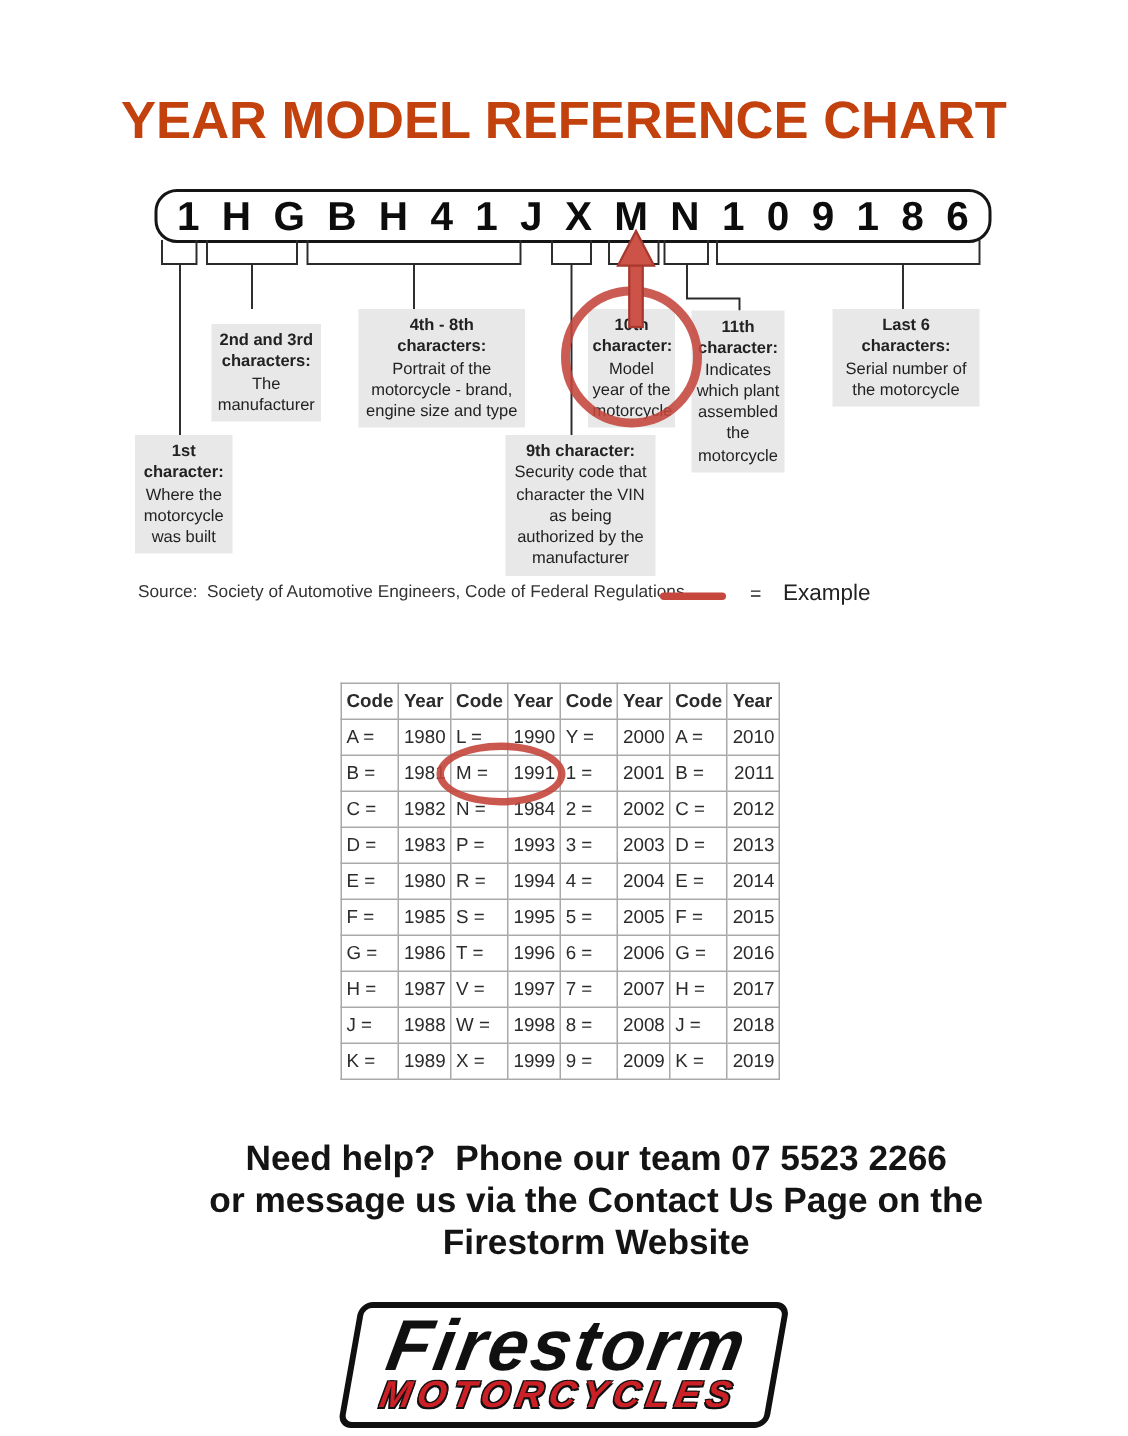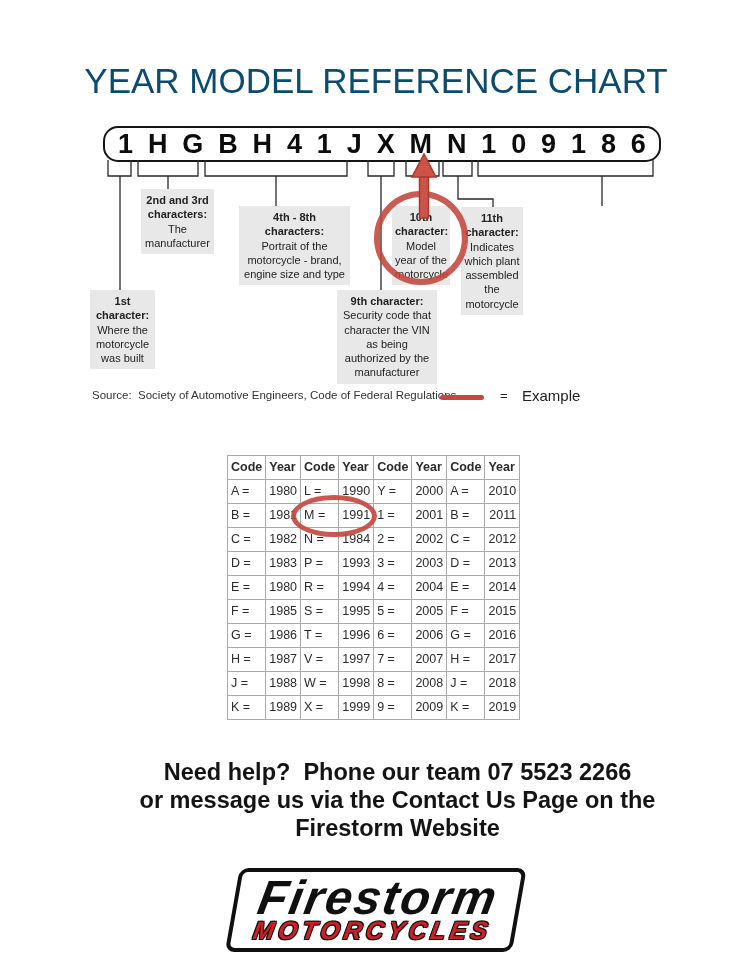--- a/index.html
+++ b/index.html
@@ -12,23 +12,23 @@
     font-family: "Liberation Sans", sans-serif;
     color: #111;
     overflow: hidden;
   }
 
   .page-title {
     position: absolute;
     left: 0; right: 0; top: 38px;
     text-align: center;
     font-size: 35px;
-    font-weight: 400;
+    font-weight: 700;
     letter-spacing: 0px;
-    color: #0c4a6e;
+    color: #c2410c;
     white-space: nowrap;
   }
 
   
   .vin-box {
     position: absolute;
     left: 103px; top: 126px;
     width: 558px; height: 36px;
     border: 2px solid #151515;
     border-radius: 15px;
@@ -62,21 +62,21 @@
     position: absolute;
     background: #e8e8e8;
     text-align: center;
     font-size: 11px;
     line-height: 1.3;
     color: #222;
     padding: 4px 3px;
   }
   .box-title { font-weight: 700; }
   .callout-1st   { left:  90px; top: 290px; width:  65px; }
-  .callout-2nd3rd{ left: 141px; top: 189px; width:  73px; text-align: center; }
+  .callout-2nd3rd{ left: 141px; top: 216px; width:  73px; text-align: center; }
   .callout-4th8th{ left: 239px; top: 206px; width: 111px; }
   .callout-9th   { left: 337px; top: 290px; width: 100px; }
   .callout-10th  { left: 392px; top: 206px; width:  58px; }
   .callout-11th  { left: 461px; top: 207px; width:  62px; }
   .callout-last6 { left: 555px; top: 206px; width:  98px; }
 
   
   .circle-highlight {
     position: absolute;
     left: 374px; top: 191px;
@@ -244,20 +244,24 @@
     <div class="box-desc">Security code that character the VIN as being authorized by the manufacturer</div>
   </div>
   <div class="callout callout-10th">
     <div class="box-title">10th character:</div>
     <div class="box-desc">Model year of the motorcycle</div>
   </div>
   <div class="callout callout-11th">
     <div class="box-title">11th character:</div>
     <div class="box-desc">Indicates which plant assembled the motorcycle</div>
   </div>
+  <div class="callout callout-last6">
+    <div class="box-title">Last 6 characters:</div>
+    <div class="box-desc">Serial number of the motorcycle</div>
+  </div>
 
   <div class="circle-highlight"></div>
   <svg class="arrow-svg" width="38" height="68" viewBox="0 0 38 68">
     <rect x="14.5" y="20" width="9" height="46" fill="#cd5348" stroke="#a8392f" stroke-width="1.5"></rect>
     <polygon points="19,2 7,25 31,25" fill="#cd5348" stroke="#a8392f" stroke-width="1.5"></polygon>
   </svg>
 
   <div class="source-note">Source:  Society of Automotive Engineers, Code of Federal Regulations</div>
   <div class="legend-swatch" style="background: rgb(197, 71, 61);"></div>
   <div class="legend-equals">=</div>

